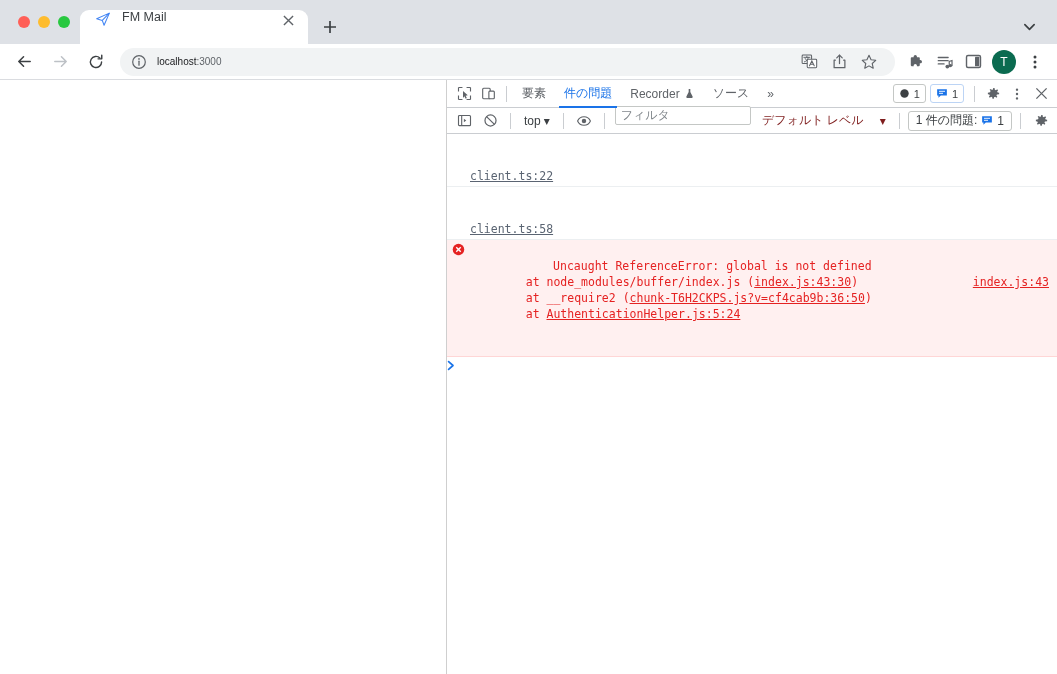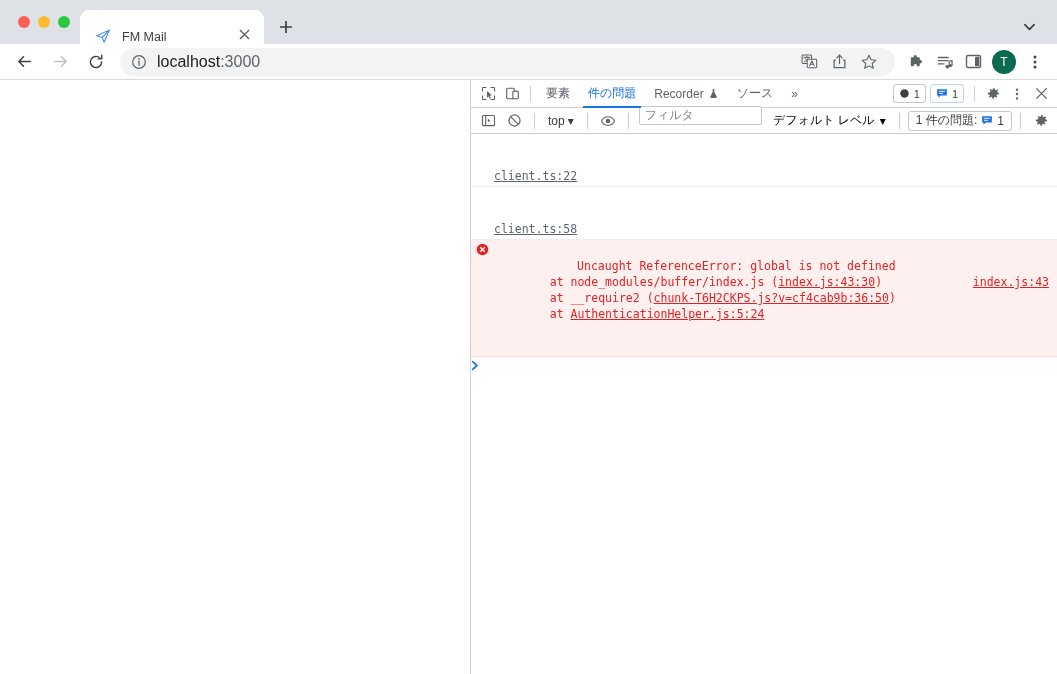--- a/index.html
+++ b/index.html
@@ -30,24 +30,24 @@
     display: flex; align-items: center; gap: 8px;
     padding: 0 10px 0 18px;
     height: 44px;
   }
   .dot { width: 12px; height: 12px; border-radius: 50%; }
   .dot.red { background: #ff5f57; }
   .dot.yellow { background: #febc2e; }
   .dot.green { background: #28c840; }
 
   .tab {
-    width: 184px; height: 34px;
+    width: 228px; height: 34px;
     background: #ffffff;
     border-radius: 9px 9px 0 0;
-    display: flex; align-items: flex-end;
+    display: flex; align-items: flex-start;
     padding: 0 10px 0 14px;
     position: relative;
     margin-bottom: 0;
   }
   .tab-fav { width: 17px; height: 17px; flex: 0 0 17px; margin-right: 11px; display: flex; align-items: center; justify-content: center;}
   .tab-title {
     flex: 1;
     font-size: 12.5px;
     color: #3c4043;
     white-space: nowrap; overflow: hidden; text-overflow: ellipsis;
@@ -85,41 +85,41 @@
   .omnibox {
     flex: 1; height: 28px;
     background: #f1f3f4;
     border-radius: 14px;
     display: flex; align-items: center;
     margin: 0 8px 0 6px;
     padding: 0 12px 0 11px;
     min-width: 0;
   }
   .omnibox .info-ic { width: 16px; height: 16px; flex: 0 0 16px; margin-right: 10px; }
-  .url { font-size: 16px; color: #202124; white-space: nowrap; overflow: hidden; }
+  .url { font-size: 10px; color: #202124; white-space: nowrap; overflow: hidden; }
   .url .host { color: #202124; }
   .url .port { color: #5f6368; }
   .omni-actions { display: flex; align-items: center; gap: 2px; margin-left: auto; padding-left: 8px;}
   .tb-ic {
     width: 28px; height: 28px;
     display: flex; align-items: center; justify-content: center;
     border-radius: 50%;
     flex: 0 0 28px;
   }
   .avatar {
     width: 24px; height: 24px; border-radius: 50%;
     background: #0b6b50;
     color: #fff; font-size: 12px; font-weight: 500;
     display: flex; align-items: center; justify-content: center;
     margin: 0 5px;
     flex: 0 0 24px;
   }
 
   
-  .body-split { flex: 1; display: flex; min-height: 0; background: #fff; padding-left: 24px; }
+  .body-split { flex: 1; display: flex; min-height: 0; background: #fff; }
   .page-view {
     width: 447px; flex: 0 0 447px;
     background: #ffffff;
     border-right: 1px solid #cfcfcf;
   }
   .devtools {
     flex: 1; min-width: 0;
     background: #ffffff;
     display: flex; flex-direction: column;
     font-family: "Liberation Sans", sans-serif;
@@ -189,22 +189,22 @@
     background: #fff;
     font-size: 12px;
     color: #202124;
     padding: 0 5px;
     margin: 0 4px 11px 2px;
     font-family: "Liberation Sans", sans-serif;
     outline: none;
   }
   .filter-input::placeholder { color: #80868b; }
   .level-select {
-    display: flex; align-items: center; gap: 5px;
-    font-size: 12px; color: #000000;
+    display: flex; align-items: center; gap: 16px;
+    font-size: 12px; color: #7f1d1d;
     padding: 0 5px; height: 20px; white-space: nowrap;
   }
   .issues-btn {
     display: flex; align-items: center; gap: 4px;
     font-size: 12px; color: #3c4043;
     height: 20px; padding: 0 7px;
     border: 1px solid #c4c7c5; border-radius: 3px;
     white-space: nowrap;
     background: #fff;
   }

